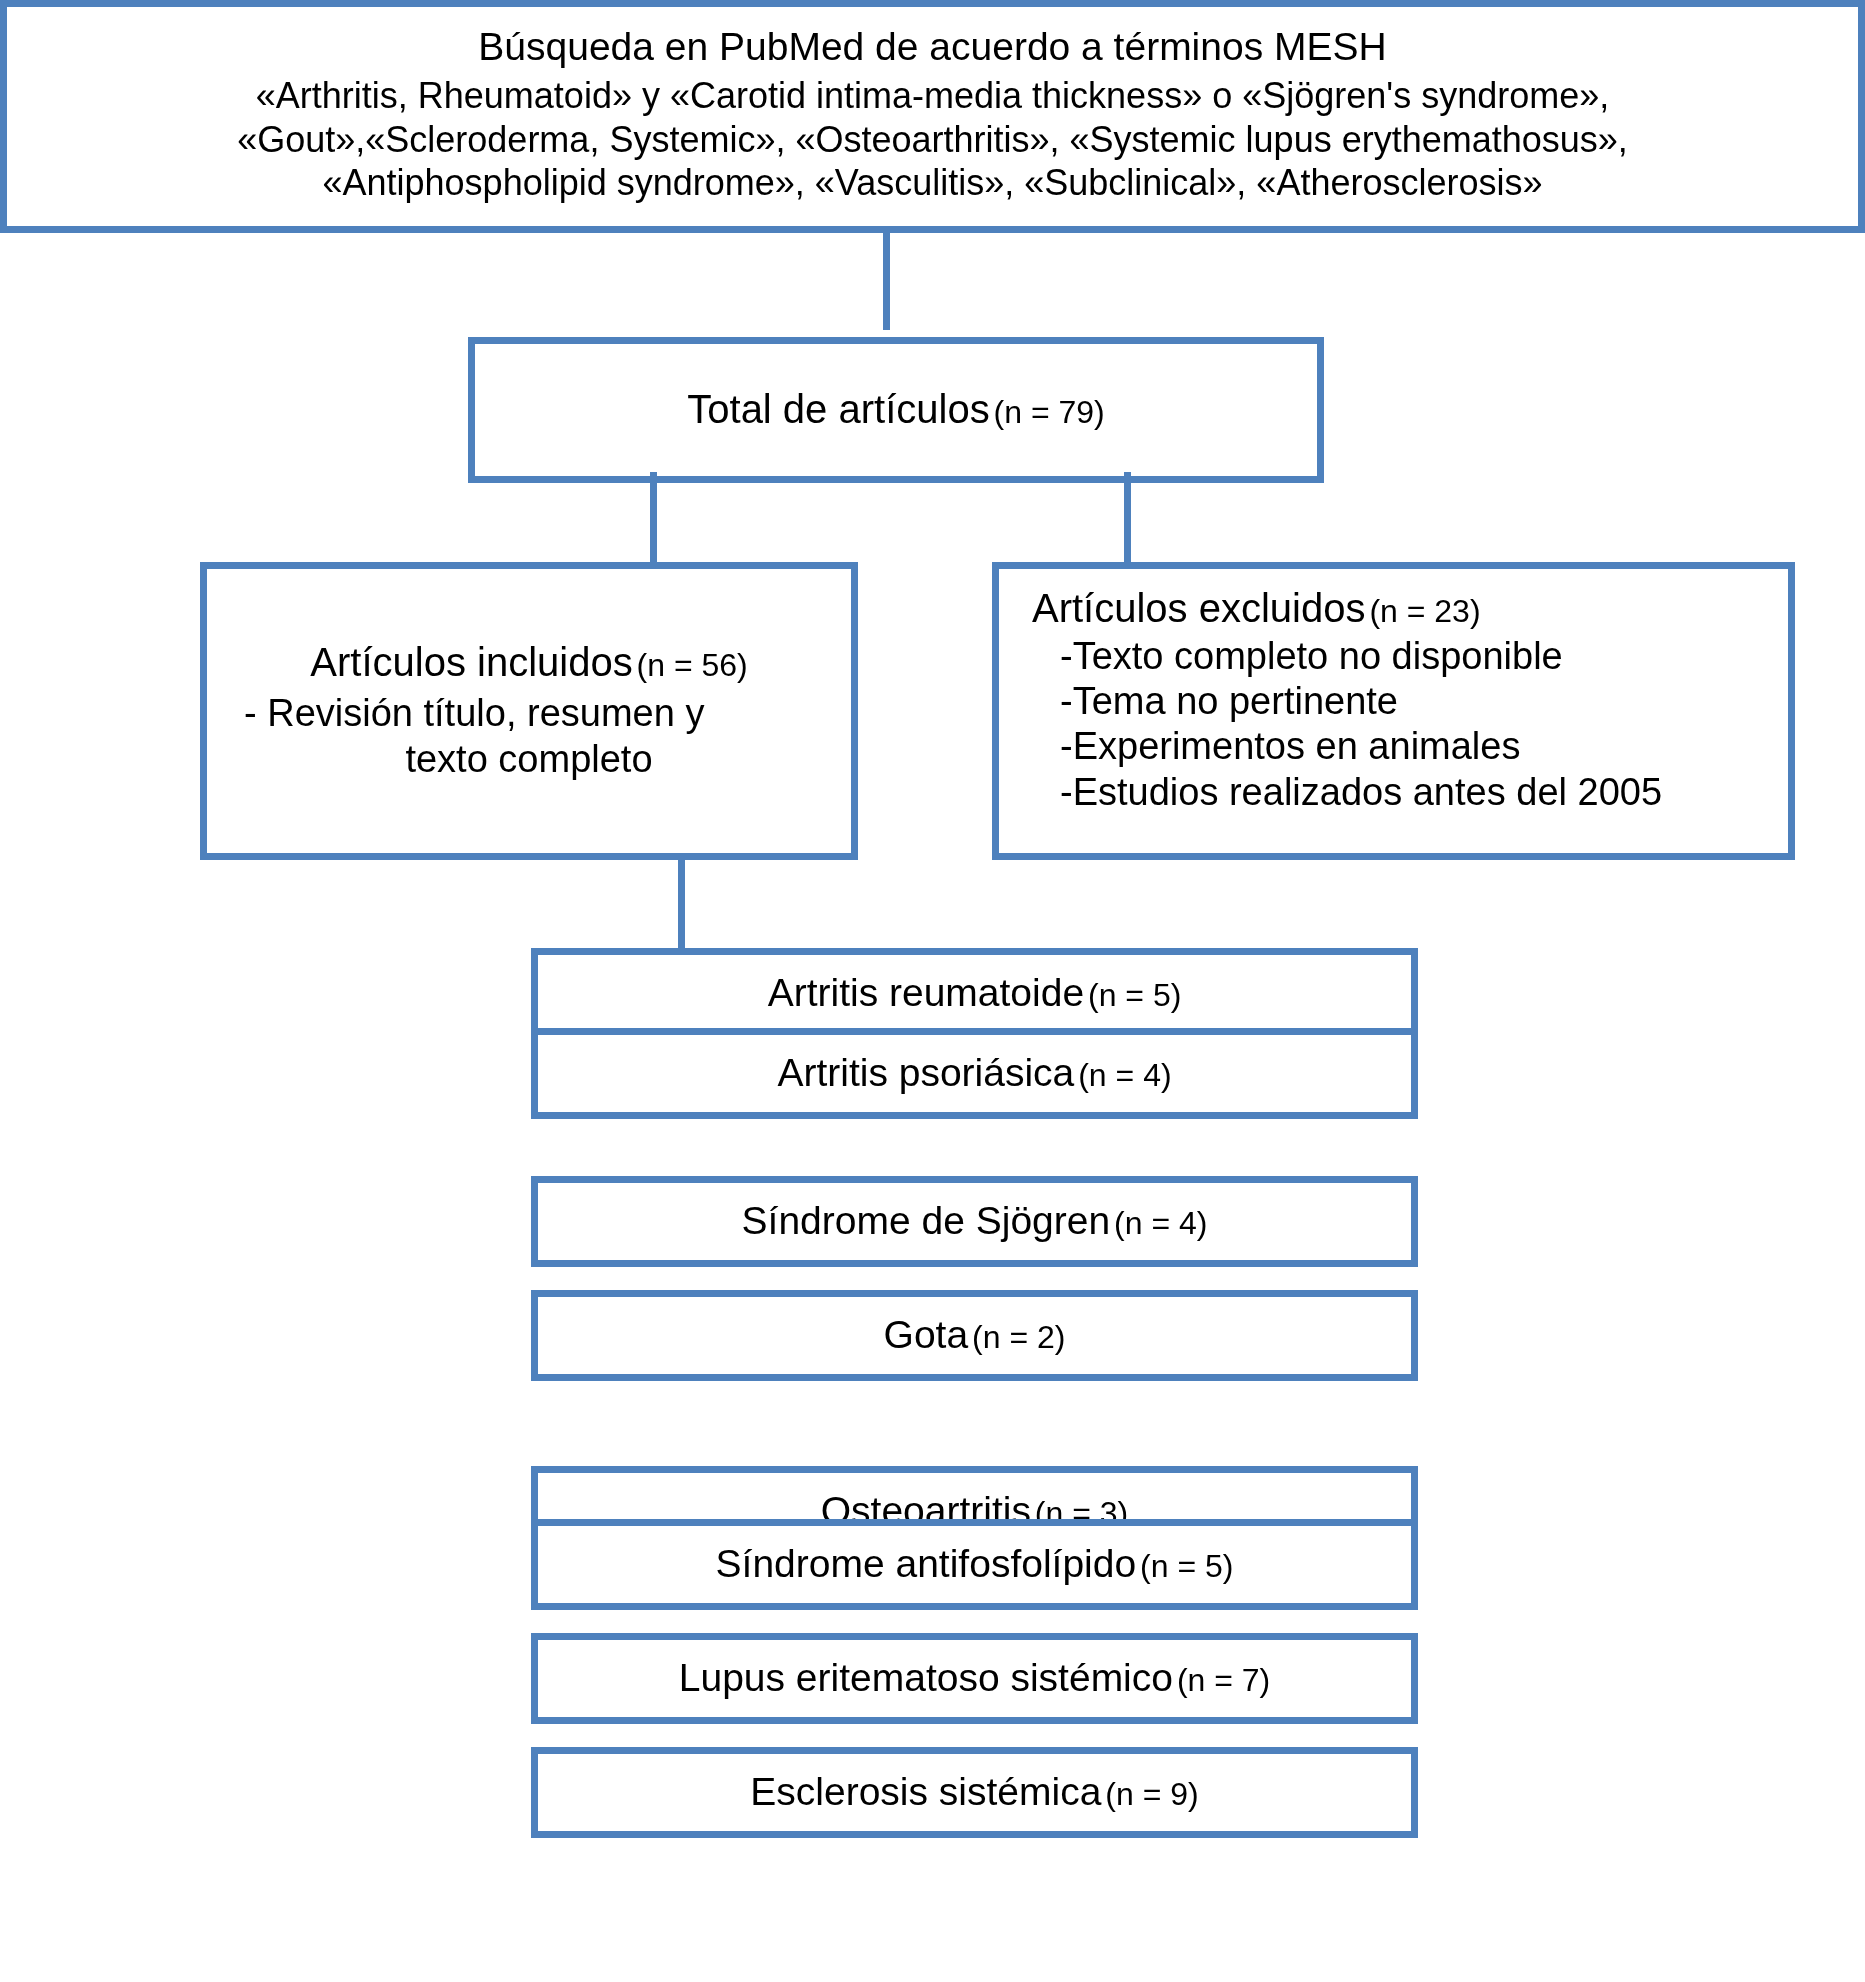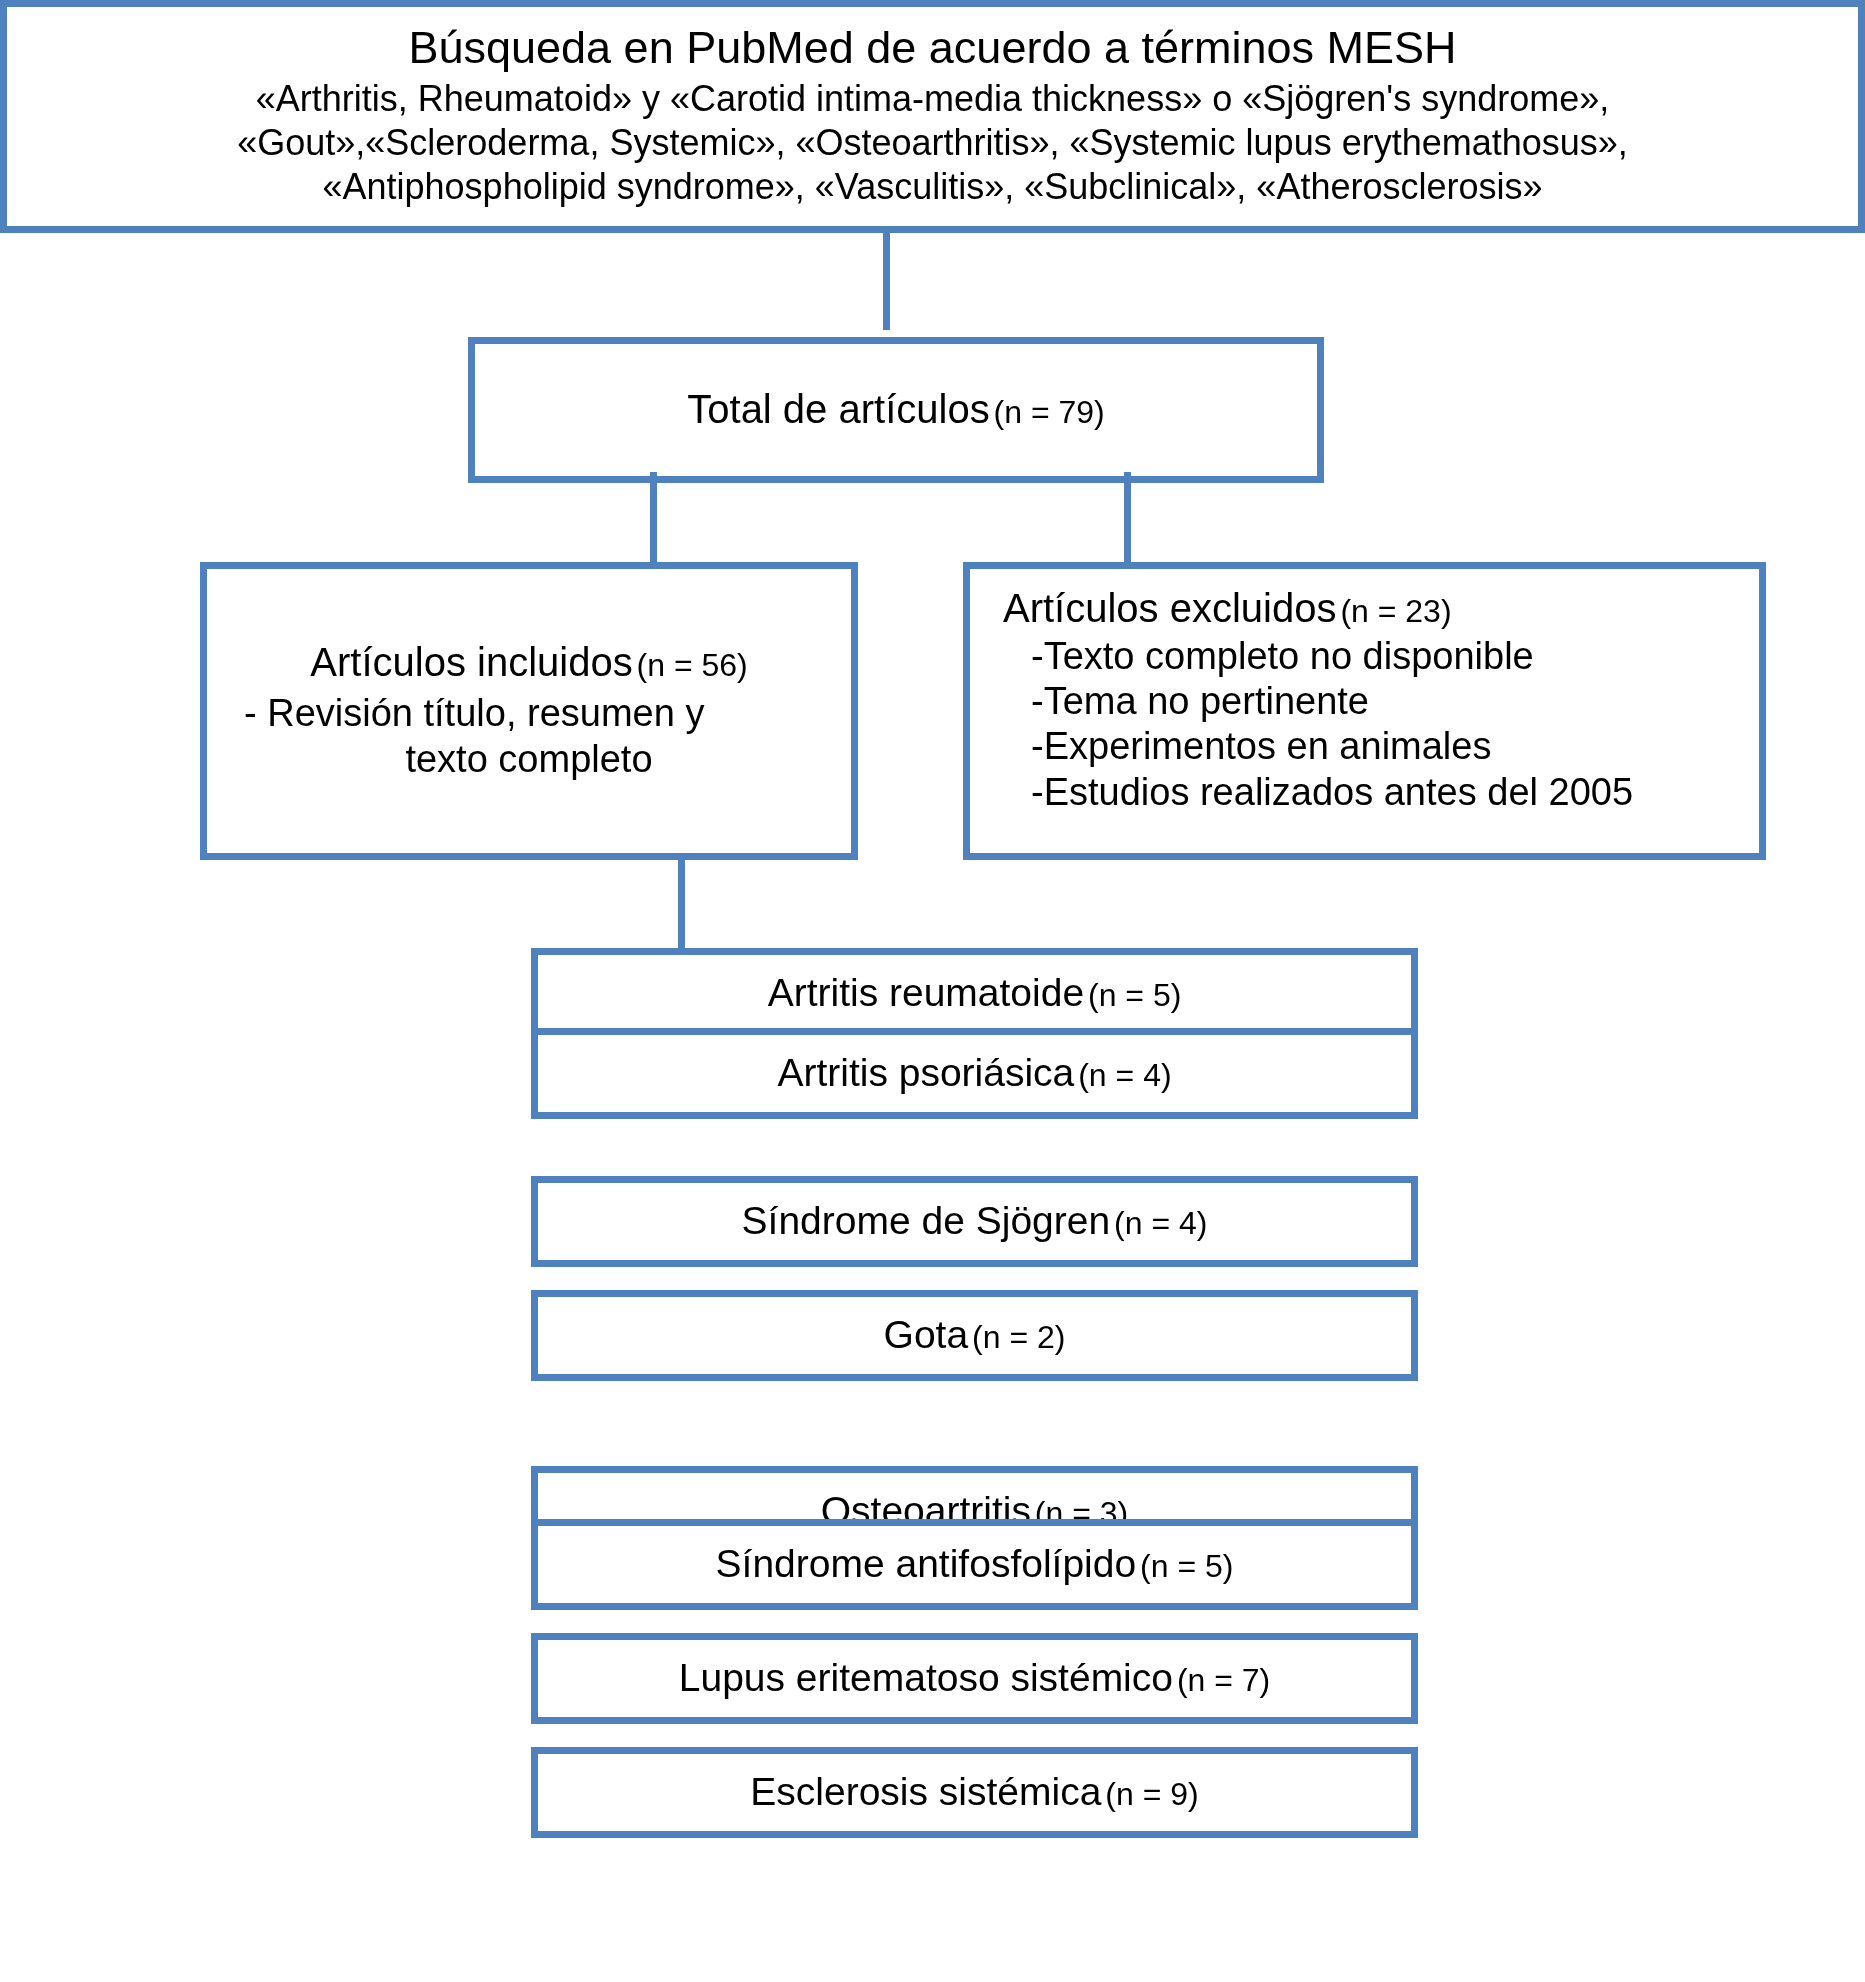--- a/index.html
+++ b/index.html
@@ -42,21 +42,21 @@
   }
   
   #box-search {
     left: 0px;
     top: 0px;
     width: 1865px;
     height: 233px;
     padding: 5.3px 35px 8.8px 35px;
   }
   #box-search .title-line {
-    font-size: 45px;
+    font-size: 39px;
     margin-bottom: 3.5px;
   }
   #box-search .terms-line {
     font-size: 36px;
     line-height: 1.22;
   }
   
   #box-total {
     left: 468px;
     top: 329px;
@@ -74,21 +74,21 @@
   }
   #box-included .inc-head {
     margin-bottom: 3.5px;
   }
   #box-included .inc-body {
     font-size: 38px;
     line-height: 1.22;
   }
   
   #box-excluded {
-    left: 963px;
+    left: 992px;
     top: 562px;
     width: 803px;
     height: 298px;
     align-items: flex-start;
     justify-content: flex-start;
     text-align: left;
     padding: 16px 12px 0 33px;
   }
   #box-excluded .exc-head {
     margin-bottom: 1.8px;

